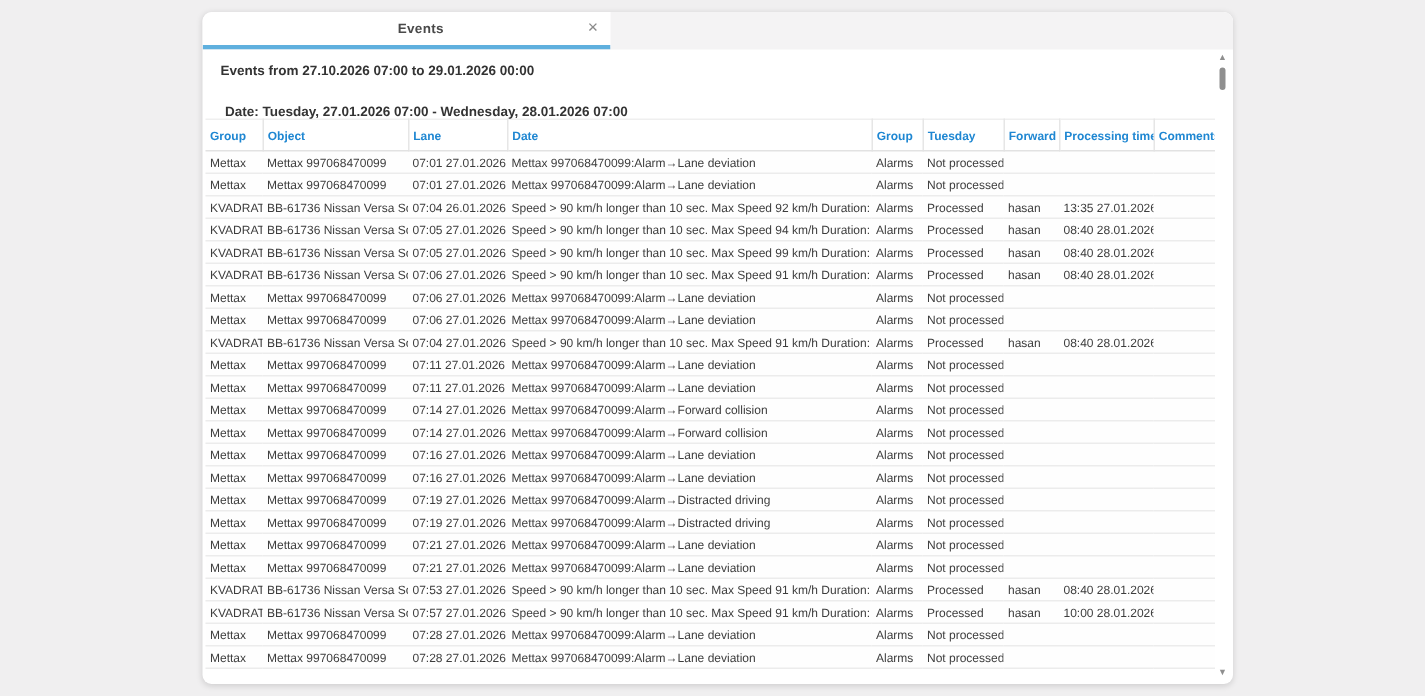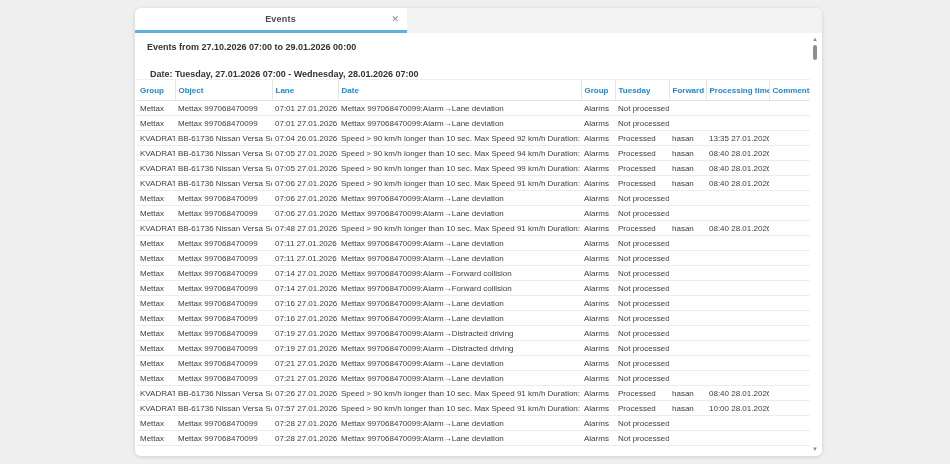--- a/index.html
+++ b/index.html
@@ -255,21 +255,21 @@
             <td>Mettax 997068470099:Alarm→Lane deviation</td>
             <td>Alarms</td>
             <td>Not processed</td>
             <td></td>
             <td></td>
             <td></td>
           </tr>
           <tr>
             <td>KVADRAT</td>
             <td>BB-61736 Nissan Versa Sohail</td>
-            <td>07:48 27.01.2026</td>
+            <td>07:04 27.01.2026</td>
             <td>Speed &gt; 90 km/h longer than 10 sec. Max Speed 91 km/h Duration: 00:00:11</td>
             <td>Alarms</td>
             <td>Processed</td>
             <td>hasan</td>
             <td>08:40 28.01.2026</td>
             <td></td>
           </tr>
           <tr>
             <td>Mettax</td>
             <td>Mettax 997068470099</td>
@@ -376,21 +376,21 @@
             <td>Mettax 997068470099:Alarm→Lane deviation</td>
             <td>Alarms</td>
             <td>Not processed</td>
             <td></td>
             <td></td>
             <td></td>
           </tr>
           <tr>
             <td>KVADRAT</td>
             <td>BB-61736 Nissan Versa Sohail</td>
-            <td>07:26 27.01.2026</td>
+            <td>07:53 27.01.2026</td>
             <td>Speed &gt; 90 km/h longer than 10 sec. Max Speed 91 km/h Duration: 00:00:20</td>
             <td>Alarms</td>
             <td>Processed</td>
             <td>hasan</td>
             <td>08:40 28.01.2026</td>
             <td></td>
           </tr>
           <tr>
             <td>KVADRAT</td>
             <td>BB-61736 Nissan Versa Sohail</td>

